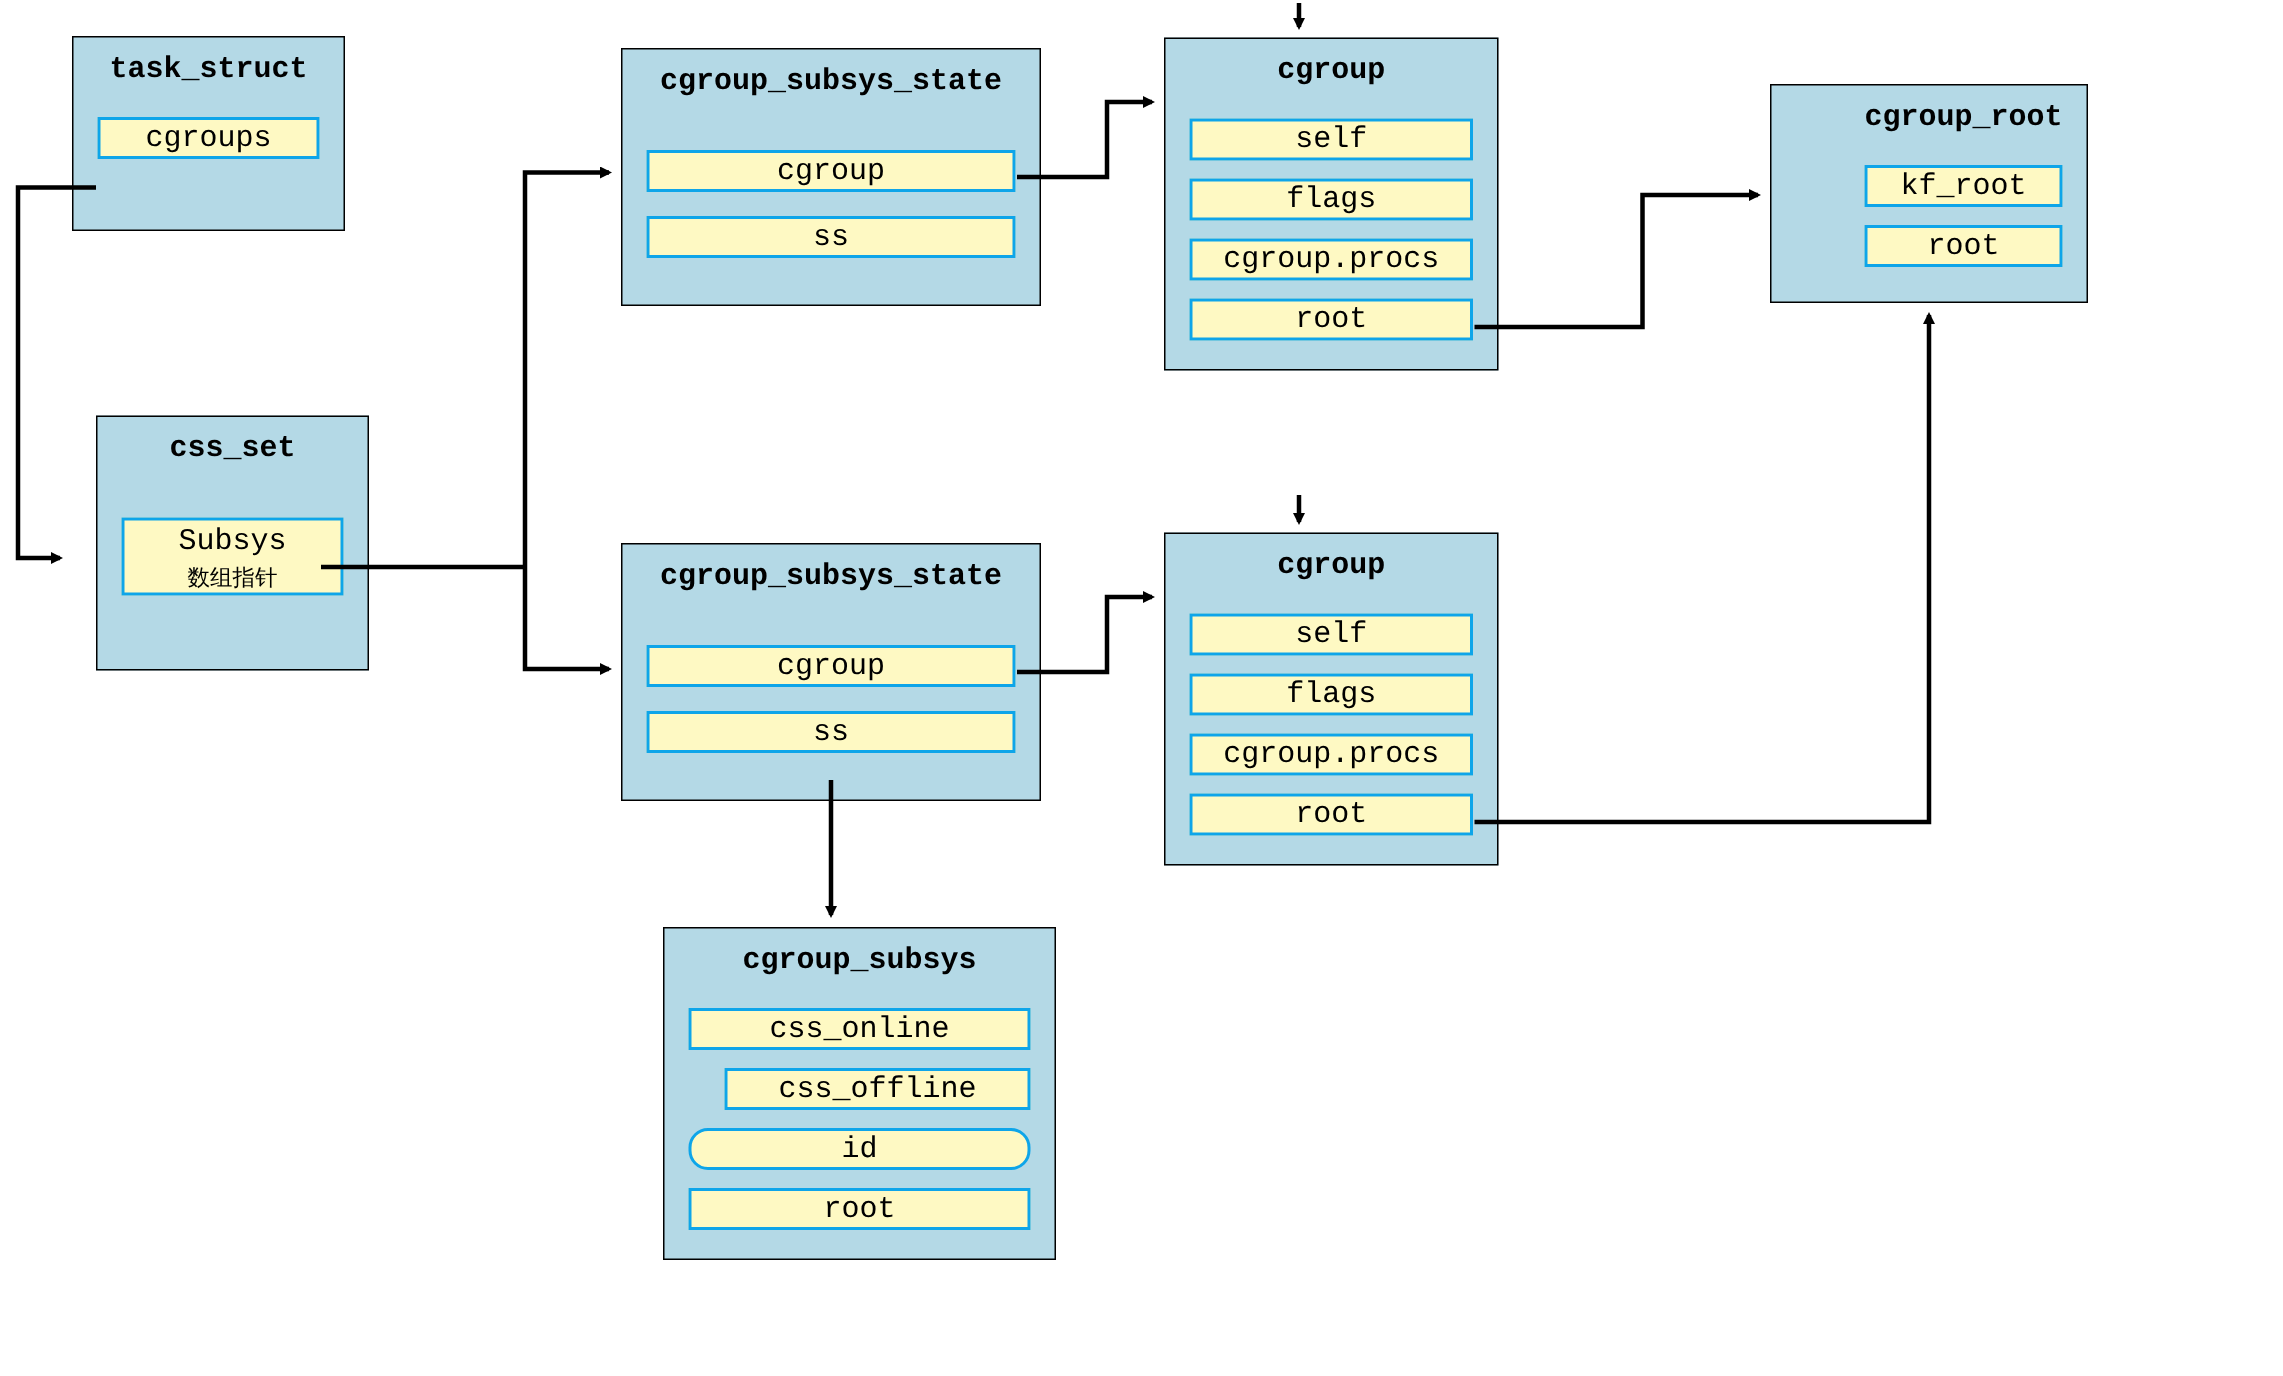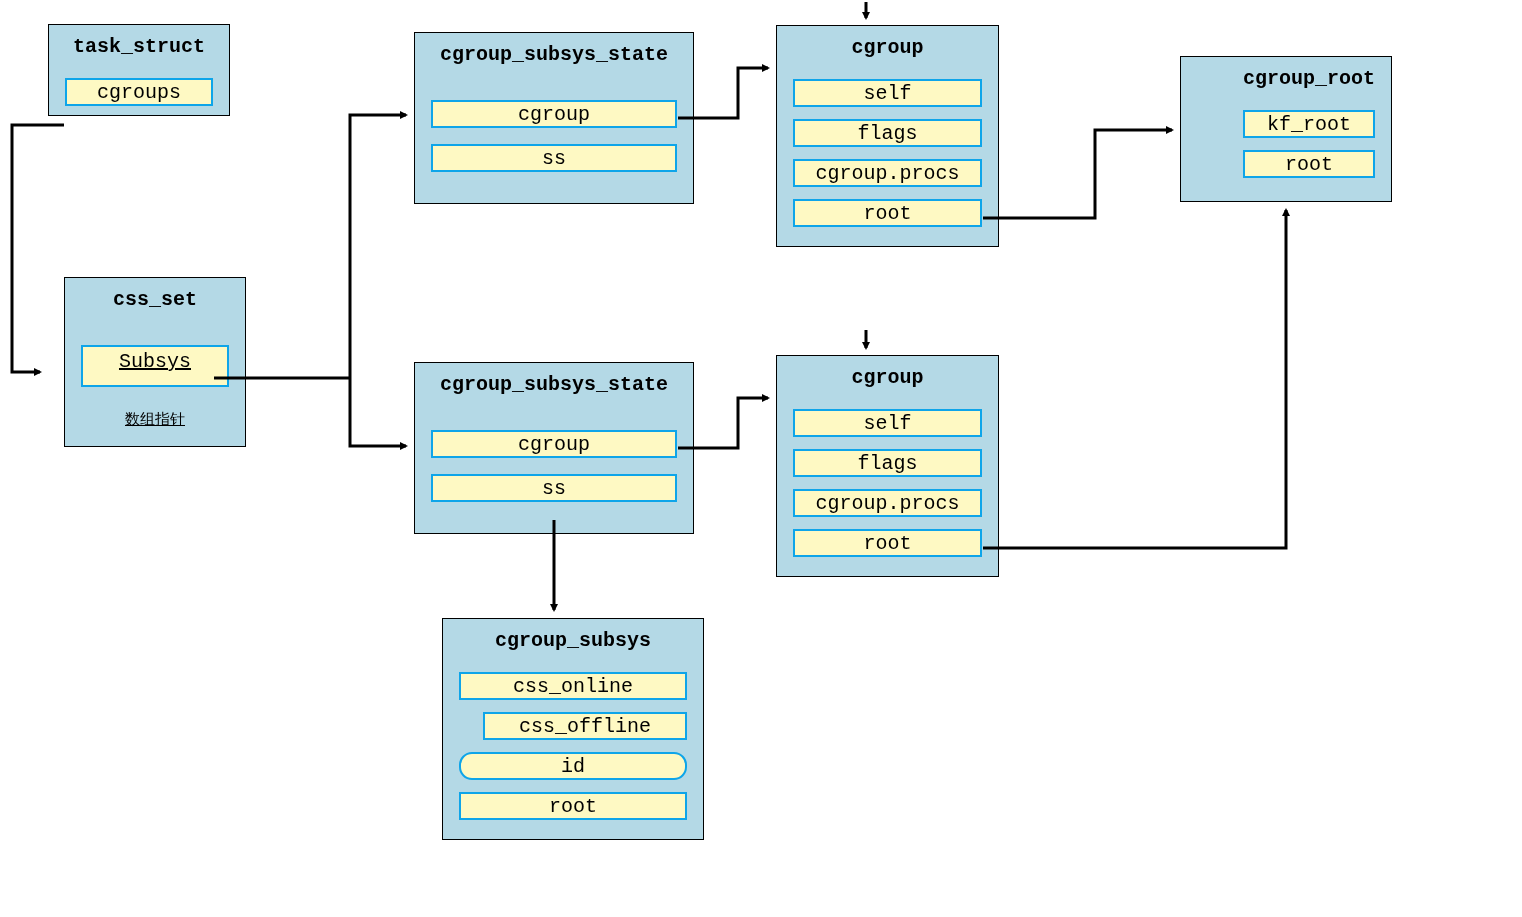--- a/index.html
+++ b/index.html
@@ -34,49 +34,47 @@
     border: 2px solid #0ea5e9;
     margin: 6px 16px;
     text-align: center;
     font-size: 20px;
     line-height: 26px;
     height: 28px;
     box-sizing: border-box;
     font-family: Consolas, "Courier New", monospace;
   }
   .field.tall {
-    height: 42px;
+    height: 52px;
     line-height: 24px;
     padding-top: 3px;
-    text-decoration: underline;
   }
   .subsys-label {
     font-family: Consolas, "Courier New", monospace;
     font-size: 20px;
   }
   .subsys-sub {
     font-family: "Microsoft YaHei", SimSun, sans-serif;
     font-size: 15px;
-    margin-top: 33px;
   }
   svg.arrows {
     position: absolute;
     left: 0;
     top: 0;
     width: 1522px;
     height: 917px;
     pointer-events: none;
   }
 </style>
 </head>
 <body>
 
 <div class="canvas">
 
-  <div class="struct-box" style="left:48px; top:24px; width:182px; height:92px;">
+  <div class="struct-box" style="left:48px; top:24px; width:182px; height:130px;">
     <div class="struct-title">task_struct</div>
     <div class="field">cgroups</div>
   </div>
 
   <div class="struct-box" style="left:64px; top:277px; width:182px; height:170px;">
     <div class="struct-title">css_set</div>
     <div class="field tall" style="margin-top:20px;">
       <div class="subsys-label">Subsys</div>
       <div class="subsys-sub">数组指针</div>
     </div>

